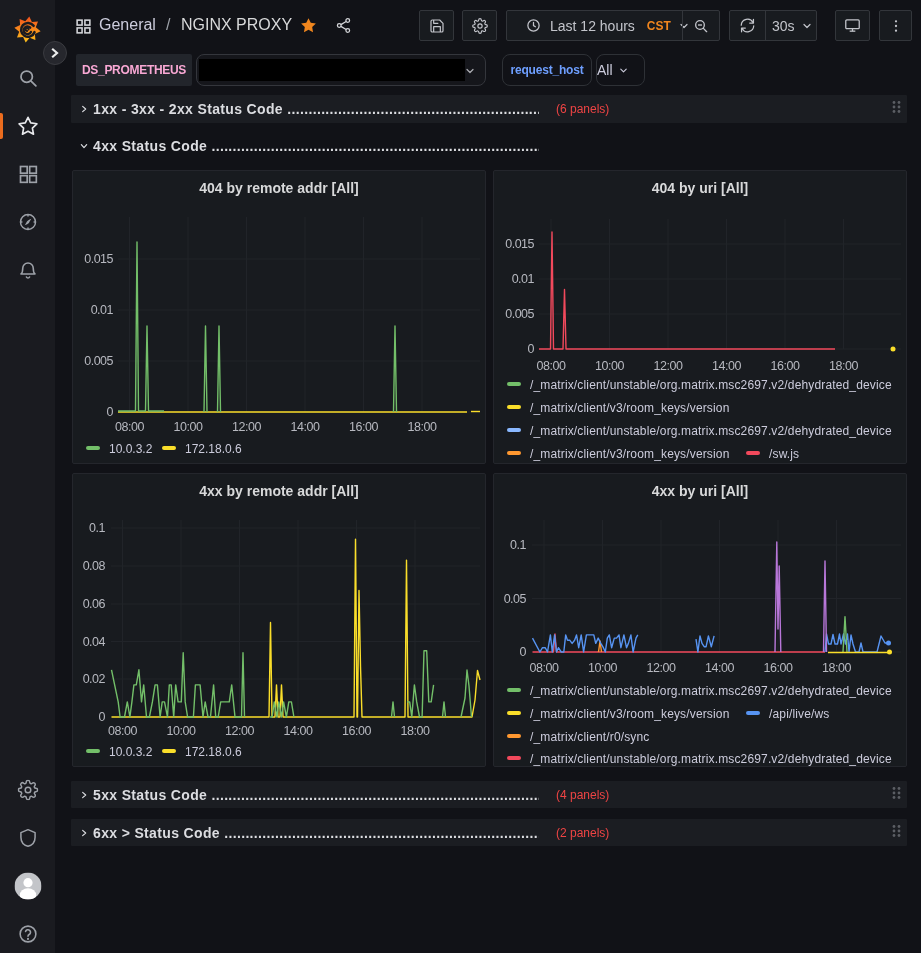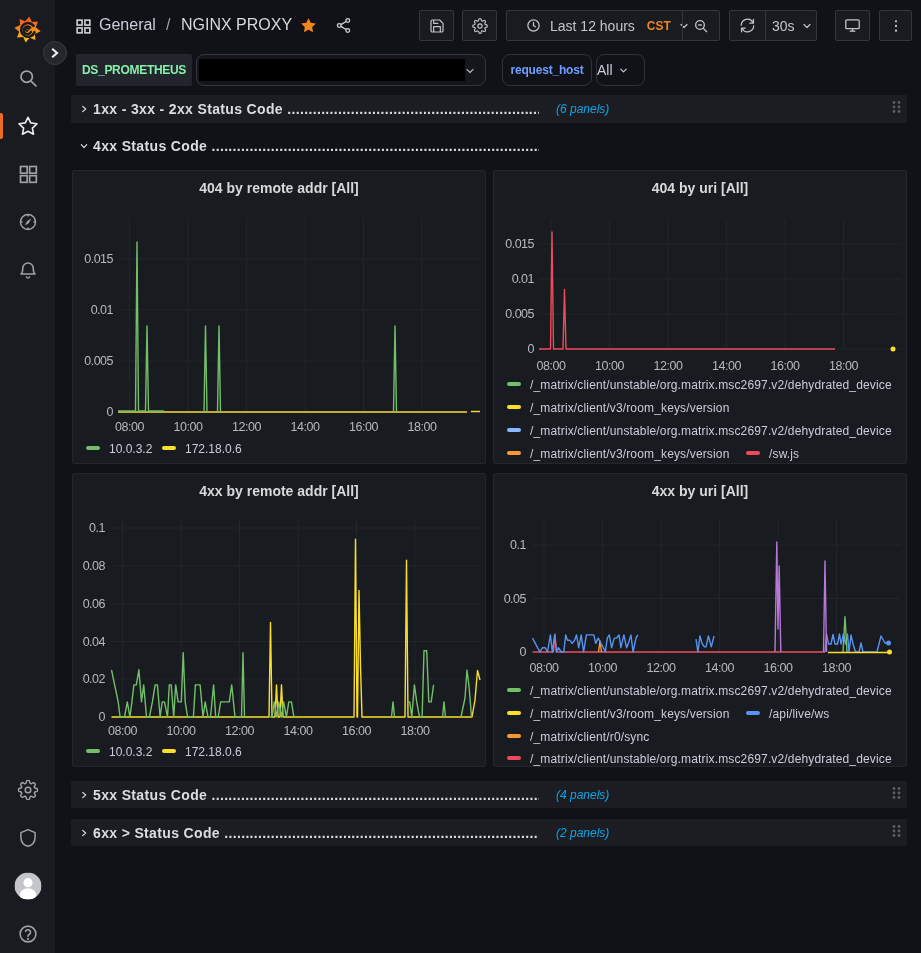--- a/index.html
+++ b/index.html
@@ -11,28 +11,28 @@
   #sidebar { position:absolute; left:0; top:0; width:55px; height:953px; background:#1a1b20; }
   .sicon { position:absolute; left:50%; transform:translate(-50%,-50%); color:#9da1a8; }
   .accent { position:absolute; left:0; top:113px; width:3px; height:26px; background:#eb6c1e; border-radius:0 2px 2px 0; }
   #expander { position:absolute; left:43px; top:41px; width:24px; height:24px; border-radius:50%;
      background:#26272d; border:1px solid #3a3b40; z-index:5; display:flex; align-items:center; justify-content:center; }
   
   .navtext { position:absolute; top:16px; font-size:16px; color:#d6d7db; white-space:nowrap; }
   .btn { position:absolute; top:10px; height:31px; background:#181b1f; border:1px solid #33363b;
      border-radius:2px; display:flex; align-items:center; justify-content:center; color:#c3c5cb; }
   
-  .varlabel { position:absolute; top:54px; height:32px; background:#22252b; color:#86efac;
+  .varlabel { position:absolute; top:54px; height:32px; background:#22252b; color:#f9a8d4;
      font-weight:bold; font-size:12px; display:flex; align-items:center; justify-content:center; border-radius:2px; }
   .varbox { position:absolute; top:54px; height:32px; border:1px solid #2e3136; border-radius:8px; }
   
   .dashrow { position:absolute; left:71px; width:836px; height:27px; display:flex; align-items:center; }
   .rowbg { background:#1b1d22; border-radius:1px; }
   .rowtitle { font-size:14px; font-weight:bold; color:#dcdde1; white-space:nowrap; overflow:hidden; letter-spacing:0.35px; }
-  .rowcount { font-size:12px; font-style:italic; color:#0ea5e9; margin-left:17px; white-space:nowrap; }
+  .rowcount { font-size:12px; color:#ef4444; margin-left:17px; white-space:nowrap; }
   .rowchev { margin:0 5px 0 9px; display:flex; }
   .handle { position:absolute; right:4px; top:50%; transform:translateY(-50%); }
   .panel { position:absolute; width:414px; height:294px; background:#181b1f; border:1px solid #24262c; border-radius:2px; }
   text { font-family:"Liberation Sans", sans-serif; }
 </style>
 </head>
 <body>
 <div id="stage">
 
 <div id="sidebar">

